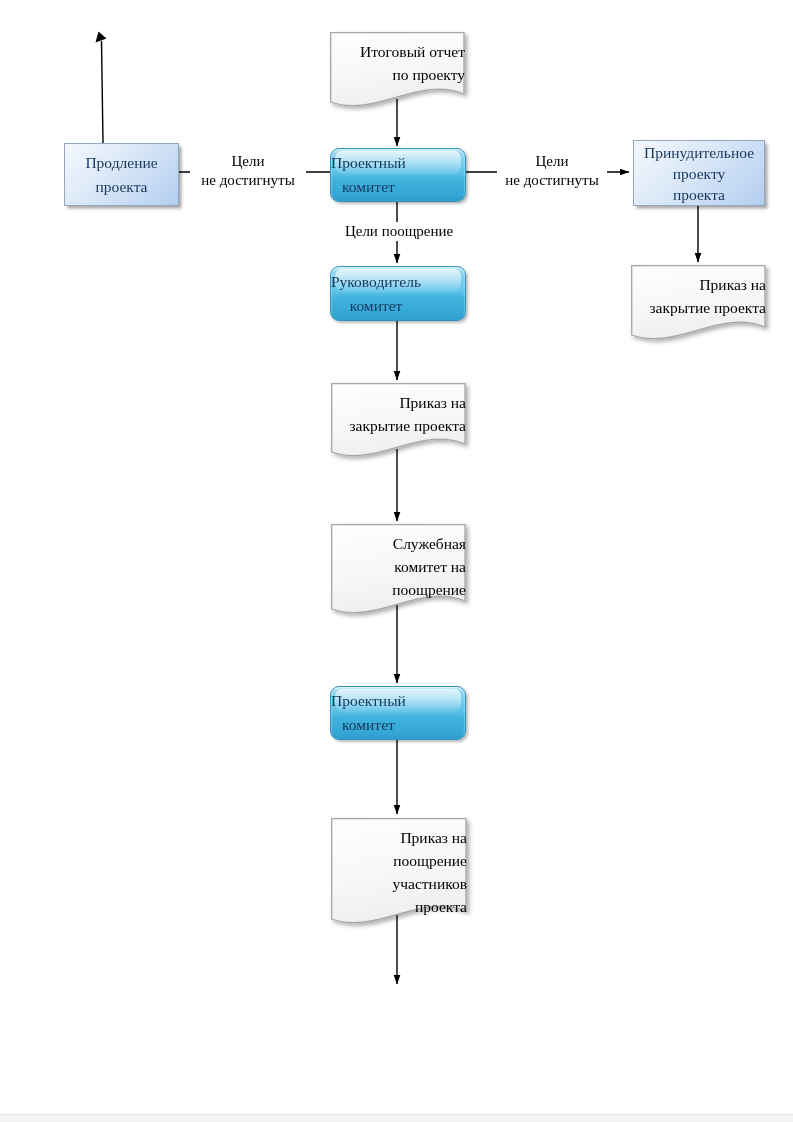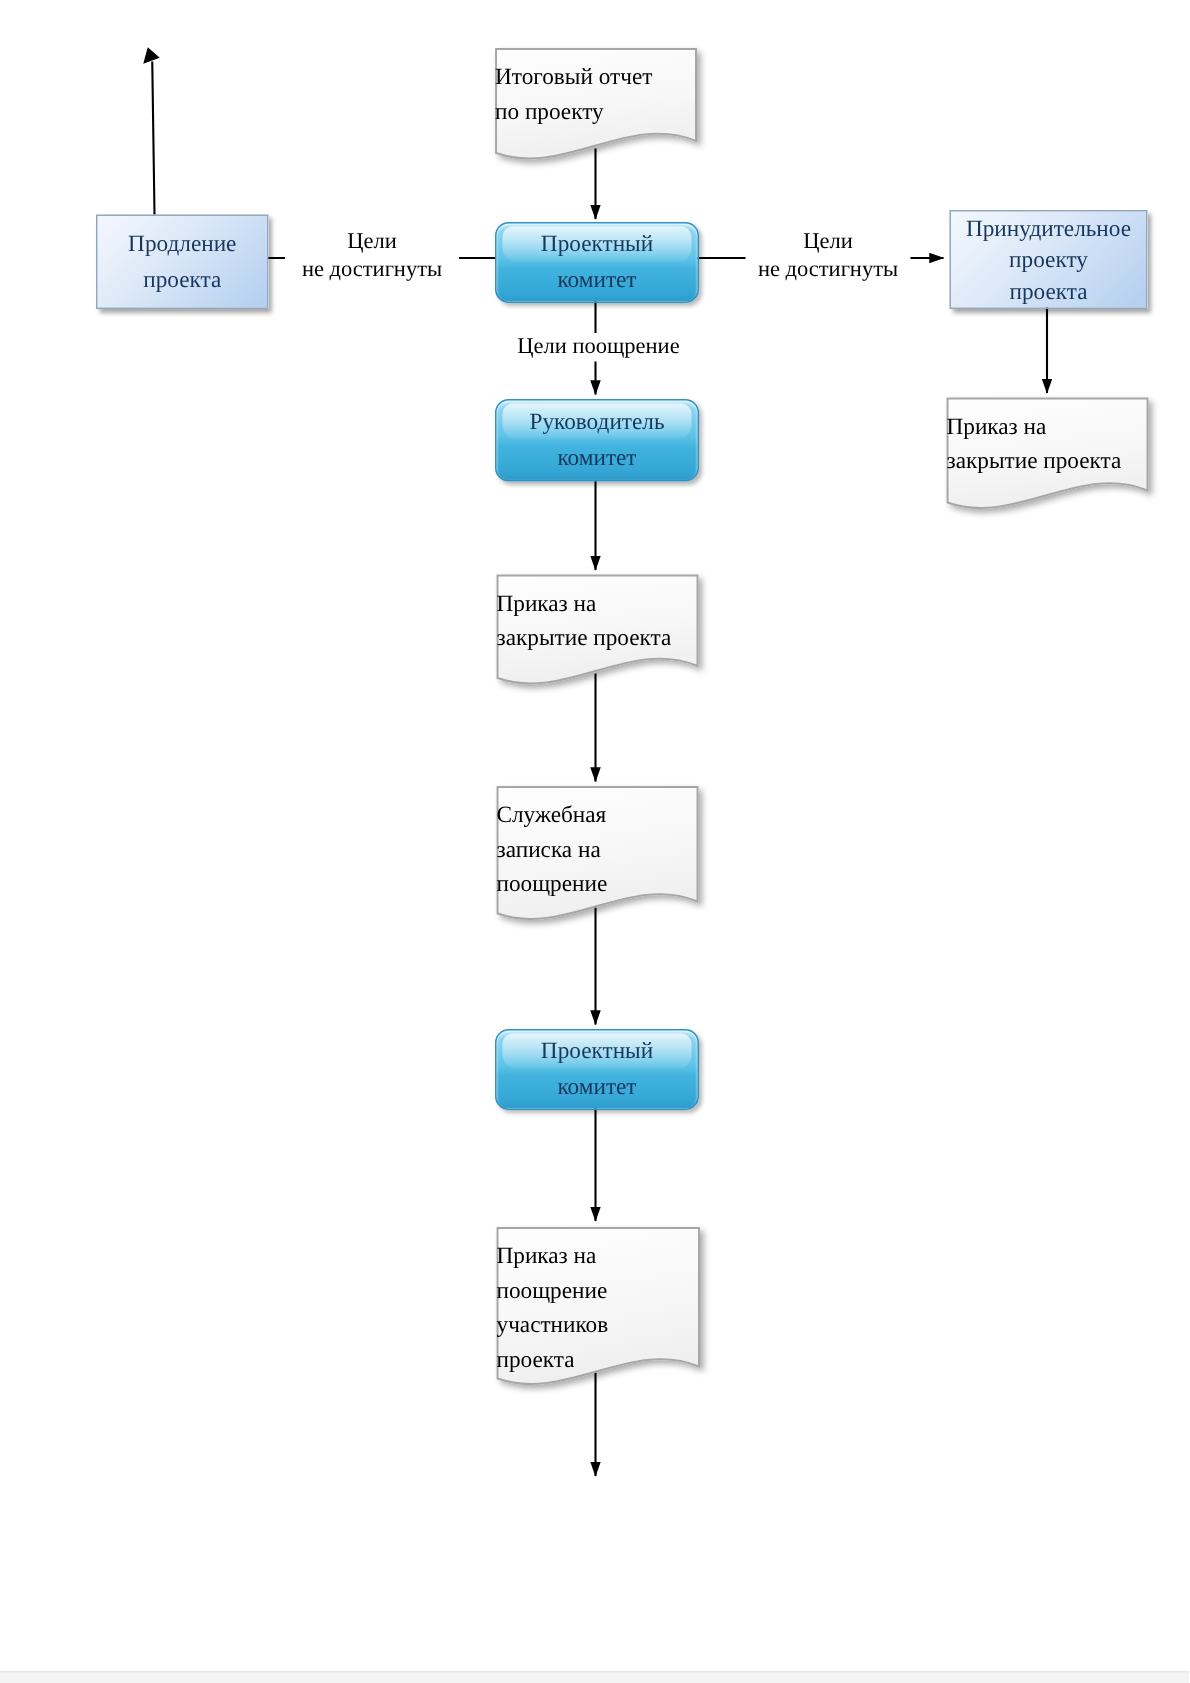--- a/index.html
+++ b/index.html
@@ -8,38 +8,38 @@
     font-family:"Liberation Serif","DejaVu Serif",serif;color:#000;
   }
   
   #wires{position:absolute;left:0;top:0;pointer-events:none;}
 
   
   .process{
     position:absolute;border-radius:9px;border:1px solid #2e93c0;
     background:linear-gradient(180deg,#b9e6f7 0%,#8ed5f0 10%,#5ec3e7 45%,#41b3de 58%,#35a7d6 88%,#2d9bca 100%);
     box-shadow:2px 2px 3px rgba(0,0,0,.28), inset 0 1px 2px rgba(255,255,255,.8);
-    display:flex;align-items:center;justify-content:center;text-align:center;
+    display:flex;align-items:center;text-align:center;
   }
   .process::before{
     content:"";position:absolute;left:4px;right:4px;top:2px;height:46%;
     border-radius:7px 7px 10px 10px;
     background:linear-gradient(180deg,rgba(255,255,255,.72),rgba(255,255,255,.03));
   }
   
   .rect{
     position:absolute;border:1px solid #94a7bf;
     background:linear-gradient(135deg,#f4f8fd 0%,#dde9f8 40%,#b3cef0 100%);
     box-shadow:2.5px 2.5px 3px rgba(0,0,0,.35);
     display:flex;align-items:center;justify-content:center;text-align:center;
   }
   
   .doc{position:absolute;}
   .doc svg{position:absolute;left:0;top:0;overflow:visible;}
-  .doc .node-label{position:relative;text-align:left;padding-top:8px;line-height:23px;font-family:Liberation Serif, serif;}
+  .doc .node-label{position:relative;text-align:right;padding-top:8px;line-height:23px;font-family:Liberation Serif, serif;}
 
   .node-label{
     position:relative;z-index:1;white-space:pre-line;
     font-size:15.5px;line-height:24px;
   }
   .process .node-label,.rect .node-label{color:#17375d;}
   .edge-label{
     position:absolute;background:#ffffff;text-align:center;
     font-size:15px;line-height:19px;white-space:pre-line;padding:0 2px;
   }
@@ -106,21 +106,21 @@
       </svg>
     <div class="node-label">Приказ на
 закрытие проекта</div>
   </div>
 
   <div class="doc" style="left:331px;top:524px;width:135px;height:88px">
     <svg width="135" height="102">
         <path fill="url(#docGrad)" stroke="#a6a6a6" stroke-width="1.3" filter="url(#docShadow)" d="M0.7,0.7 L134,0.7 L134,77 C89.1,58 45.9,101 0.7,85 Z"></path>
       </svg>
     <div class="node-label">Служебная
-записка на
+комитет на
 поощрение</div>
   </div>
 
   <div class="doc" style="left:331px;top:818px;width:136px;height:104px">
     <svg width="136" height="118">
         <path fill="url(#docGrad)" stroke="#a6a6a6" stroke-width="1.3" filter="url(#docShadow)" d="M0.7,0.7 L135,0.7 L135,93 C89.8,74 46.2,117 0.7,101 Z"></path>
       </svg>
     <div class="node-label">Приказ на
 поощрение
 участников

